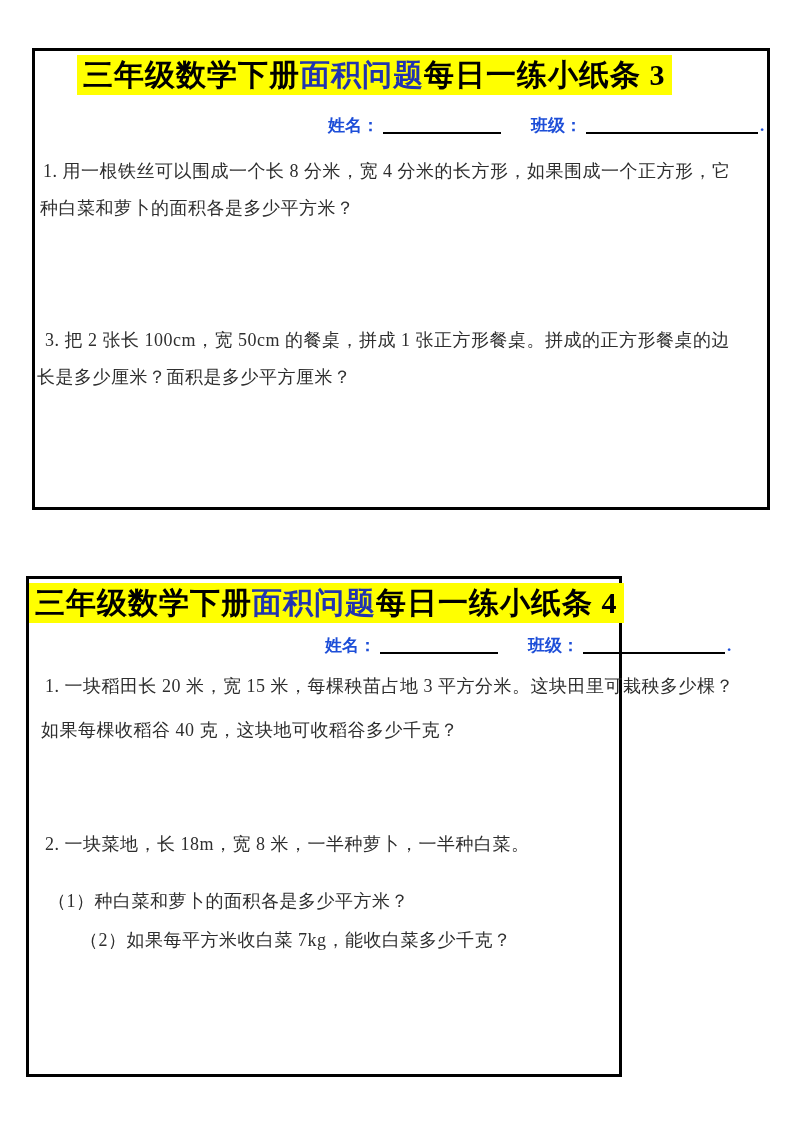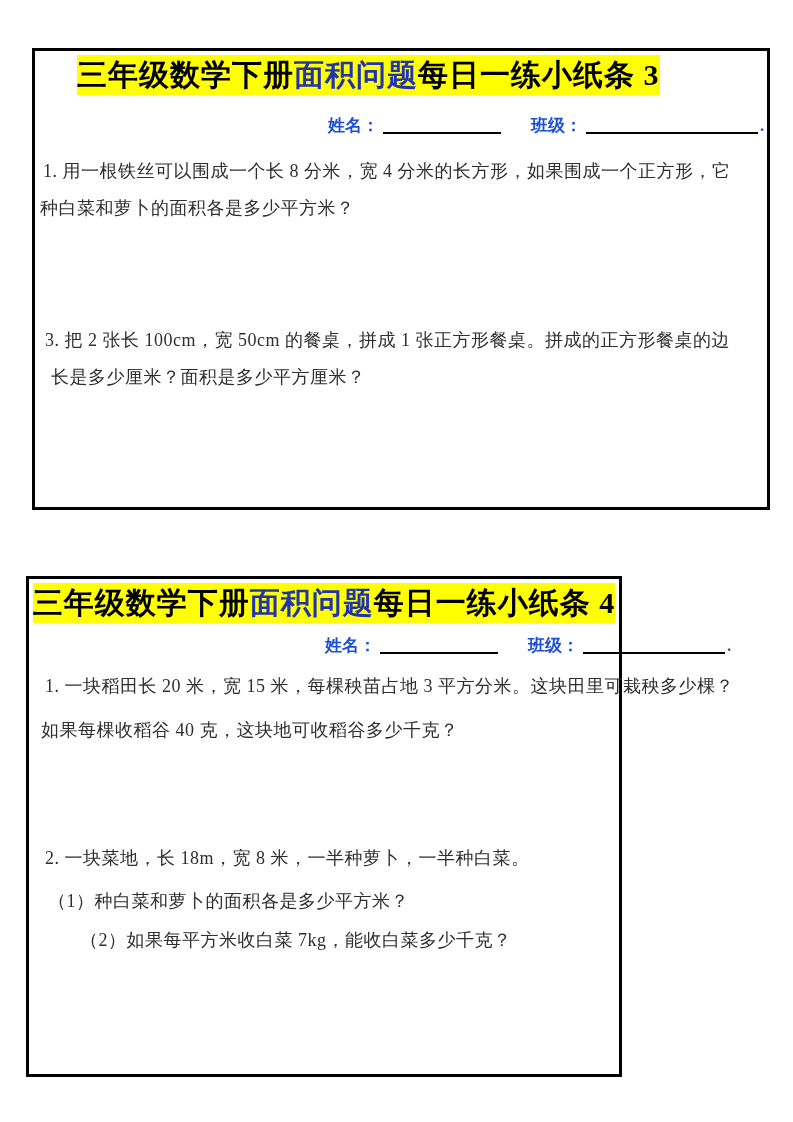--- a/index.html
+++ b/index.html
@@ -9,21 +9,21 @@
   }
   .card{position:absolute;box-sizing:border-box;border:3px solid var(--border,#000);background:#fff;}
   .card1{left:32px;top:48px;width:738px;height:462px;}
   .card2{left:26px;top:576px;width:596px;height:501px;}
 
   .title-row{position:absolute;top:4px;left:0;right:0;white-space:nowrap;}
   .card1 .title-row{padding-left:42px;text-align:left;}
   .card2 .title-row{text-align:center;}
   .title-hl{
     display:inline-block;background:var(--highlight,#ffff00);color:#000;
-    font-weight:bold;font-size:30px;line-height:40px;letter-spacing:1px;padding:0 0;
+    font-weight:bold;font-size:30px;line-height:40px;letter-spacing:1px;padding:0 6px;
   }
   .title-hl .kw{color:var(--blue,#2134b0);}
 
   .name-row{position:absolute;font-size:17px;font-weight:bold;color:#1d4ed8;white-space:nowrap;}
   .card1 .name-row{top:63px;left:293px;}
   .card2 .name-row{top:55px;left:296px;}
   .uline{display:inline-block;height:16px;border-bottom:2px solid #000;vertical-align:-3px;}
   .u1{width:118px;margin-left:4px;}
   .u2{width:172px;margin-left:4px;}
   .card2 .u2{width:142px;}
@@ -31,25 +31,25 @@
   .dot{margin-left:2px;}
 
   .line{
     position:absolute;margin:0;font-size:18px;line-height:24px;
     letter-spacing:0.5px;white-space:nowrap;color:var(--text,#2e2e2e);
   }
   
   .c1-p1-l1{top:108px;left:8px;}
   .c1-p1-l2{top:145px;left:5px;}
   .c1-p2-l1{top:277px;left:10px;}
-  .c1-p2-l2{top:314px;left:16px;text-align:right;}
+  .c1-p2-l2{top:314px;left:2px;text-align:right;}
   
   .c2-p1-l1{top:95px;left:16px;}
   .c2-p1-l2{top:139px;left:12px;}
-  .c2-p2-l1{top:267px;left:16px;}
+  .c2-p2-l1{top:253px;left:16px;}
   .c2-p2-s1{top:310px;left:19px;}
   .c2-p2-s2{top:349px;left:19px;margin-left:32px;}
 </style>
 </head>
 <body>
 
 <div class="page">
 
   <section class="card card1">
     <div class="title-row">

